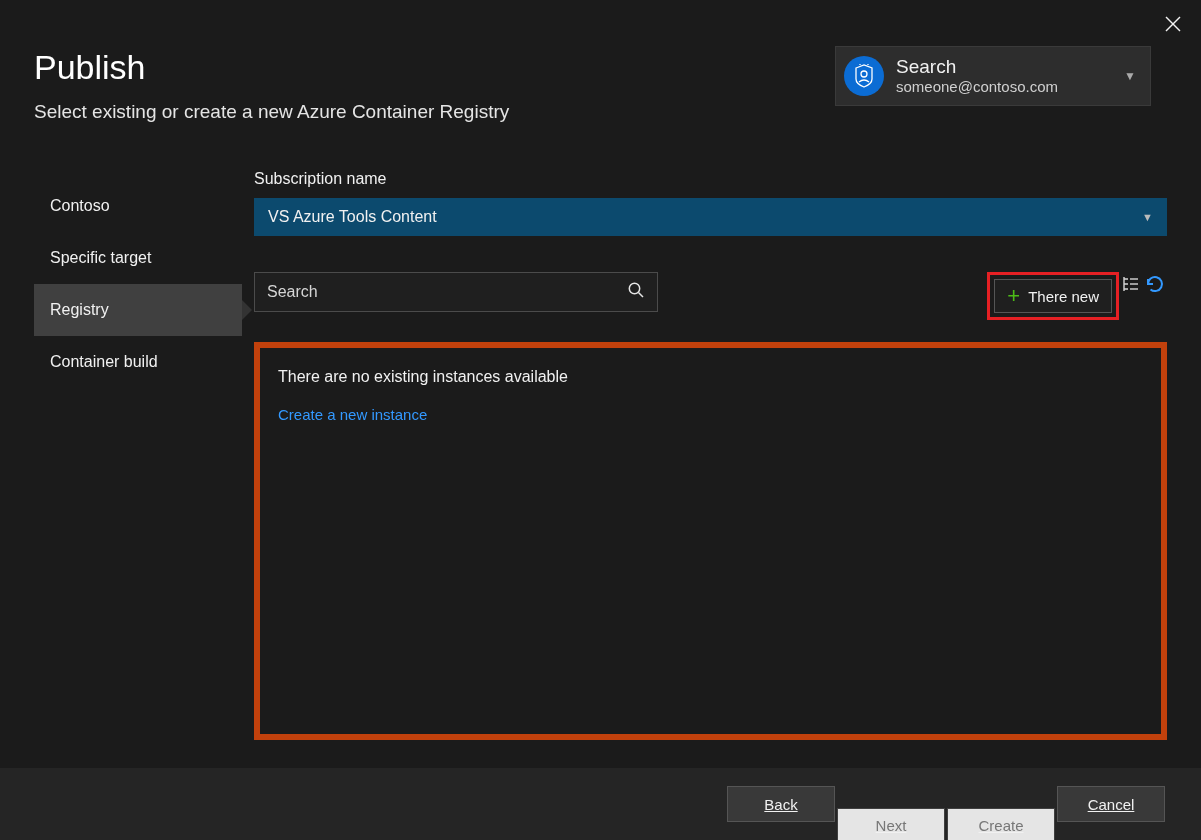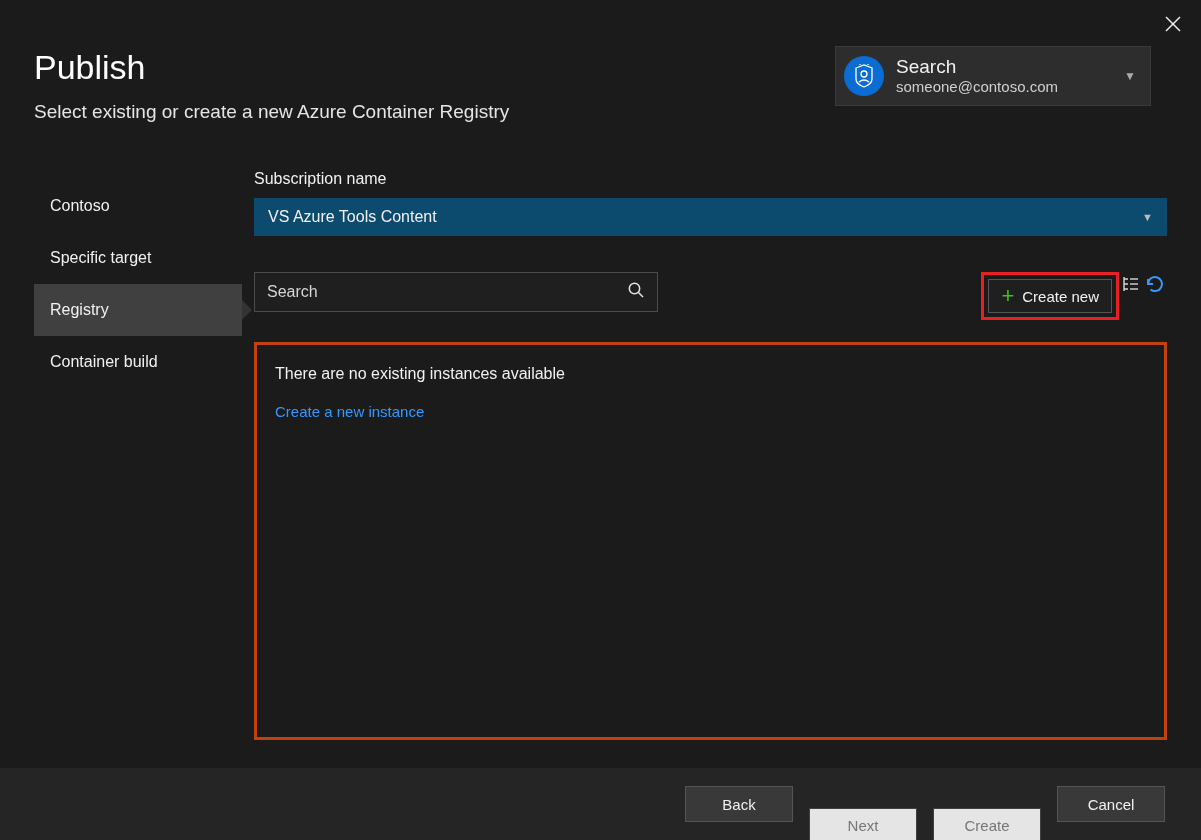--- a/index.html
+++ b/index.html
@@ -144,35 +144,35 @@
 
   .tree-icon, .refresh-icon {
     width: 24px; height: 24px;
     display: flex; align-items: center; justify-content: center;
     cursor: pointer;
   }
 
   .listbox {
     margin-top: 22px;
     width: 100%; height: 398px;
-    border: 3px solid #c2410c;
+    border: 6px solid #c2410c;
     background: #1b1b1b;
     padding: 20px 18px;
   }
   .empty-msg { font-size: 16px; color: #f1f1f1; }
   .link { margin-top: 20px; font-size: 15px; color: #3399ff; cursor: pointer; display: inline-block; }
 
   
   .footer {
     position: absolute;
     left: 0; right: 0; bottom: 0;
     height: 72px;
     background: #252525;
     display: flex; align-items: center; justify-content: flex-end;
-    padding-right: 36px; gap: 16px;
+    padding-right: 36px; gap: 2px; text-decoration: underline;
   }
   .btn {
     width: 108px; height: 36px;
     border: 1px solid #555555;
     background: #393939;
     display: flex; align-items: center; justify-content: center;
     font-size: 15px;
   }
   .btn.enabled { color: #f1f1f1; cursor: pointer; }
   .btn.disabled { color: #777777; border-color: #404040; background: #e5e5e5; margin-top: 43px; }
@@ -240,21 +240,21 @@
             <circle cx="7.5" cy="7.5" r="5.2" fill="none" stroke="#e5e5e5" stroke-width="1.5"></circle>
             <line x1="11.5" y1="11.5" x2="16" y2="16" stroke="#e5e5e5" stroke-width="1.5"></line>
           </svg>
         </span>
       </div>
       <div class="spacer"></div>
 
       <div class="create-wrap">
         <div class="create-btn">
           <span class="plus">+</span>
-          <span>Create new</span>
+          <span>There new</span>
         </div>
       </div>
 
       <div class="tree-icon">
         <svg width="20" height="20" viewBox="0 0 20 20">
           <path d="M3 3 L3 17 M3 5 L7 5 M3 10 L7 10 M3 15 L7 15" stroke="#d6d6d6" stroke-width="1.4" fill="none"></path>
           <line x1="9" y1="5" x2="17" y2="5" stroke="#d6d6d6" stroke-width="1.4"></line>
           <line x1="9" y1="10" x2="17" y2="10" stroke="#d6d6d6" stroke-width="1.4"></line>
           <line x1="9" y1="15" x2="17" y2="15" stroke="#d6d6d6" stroke-width="1.4"></line>
         </svg>

